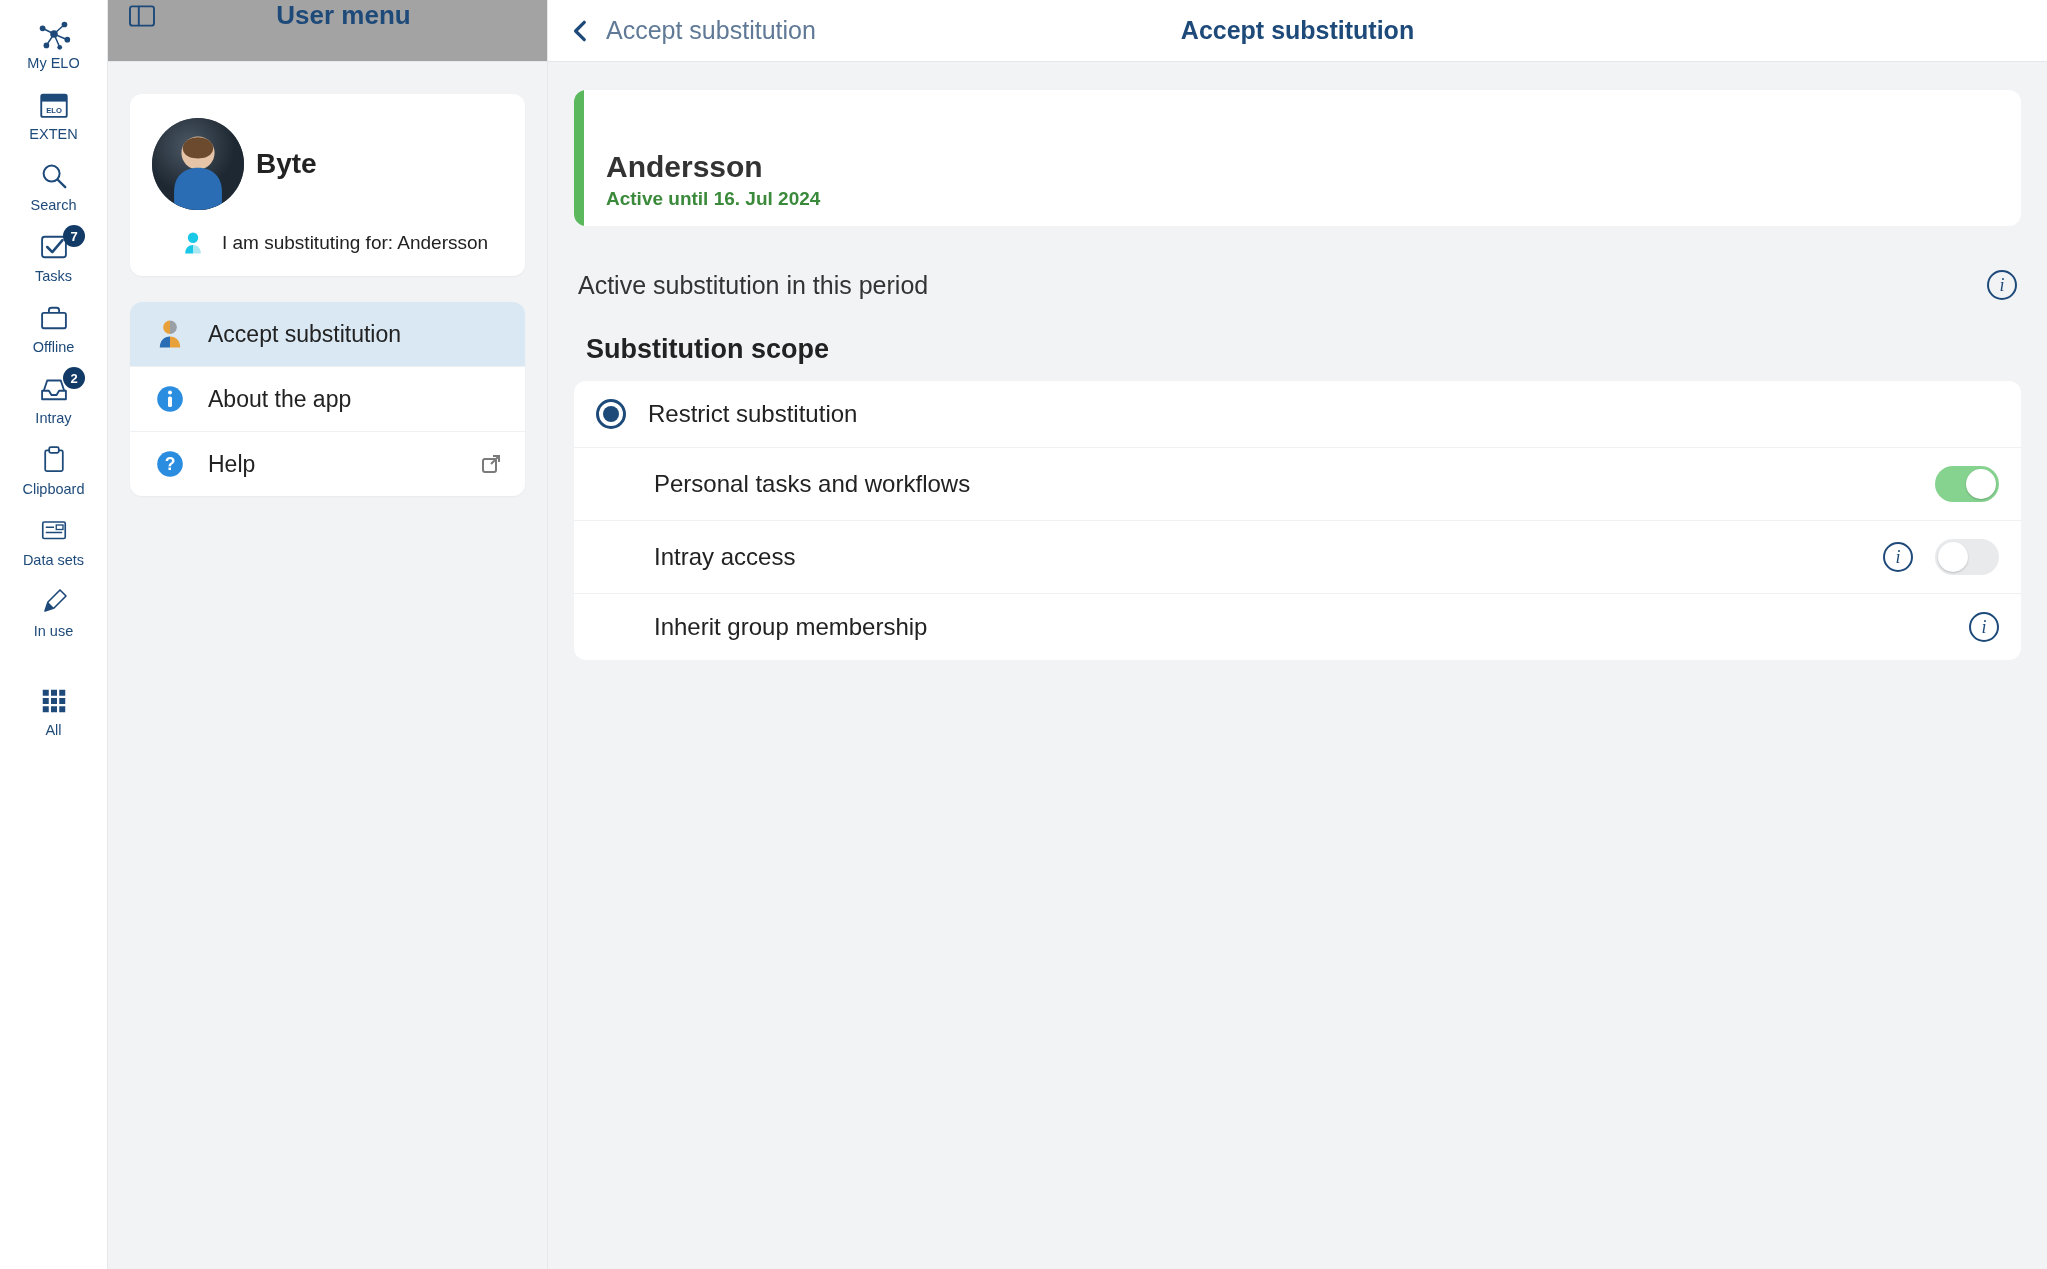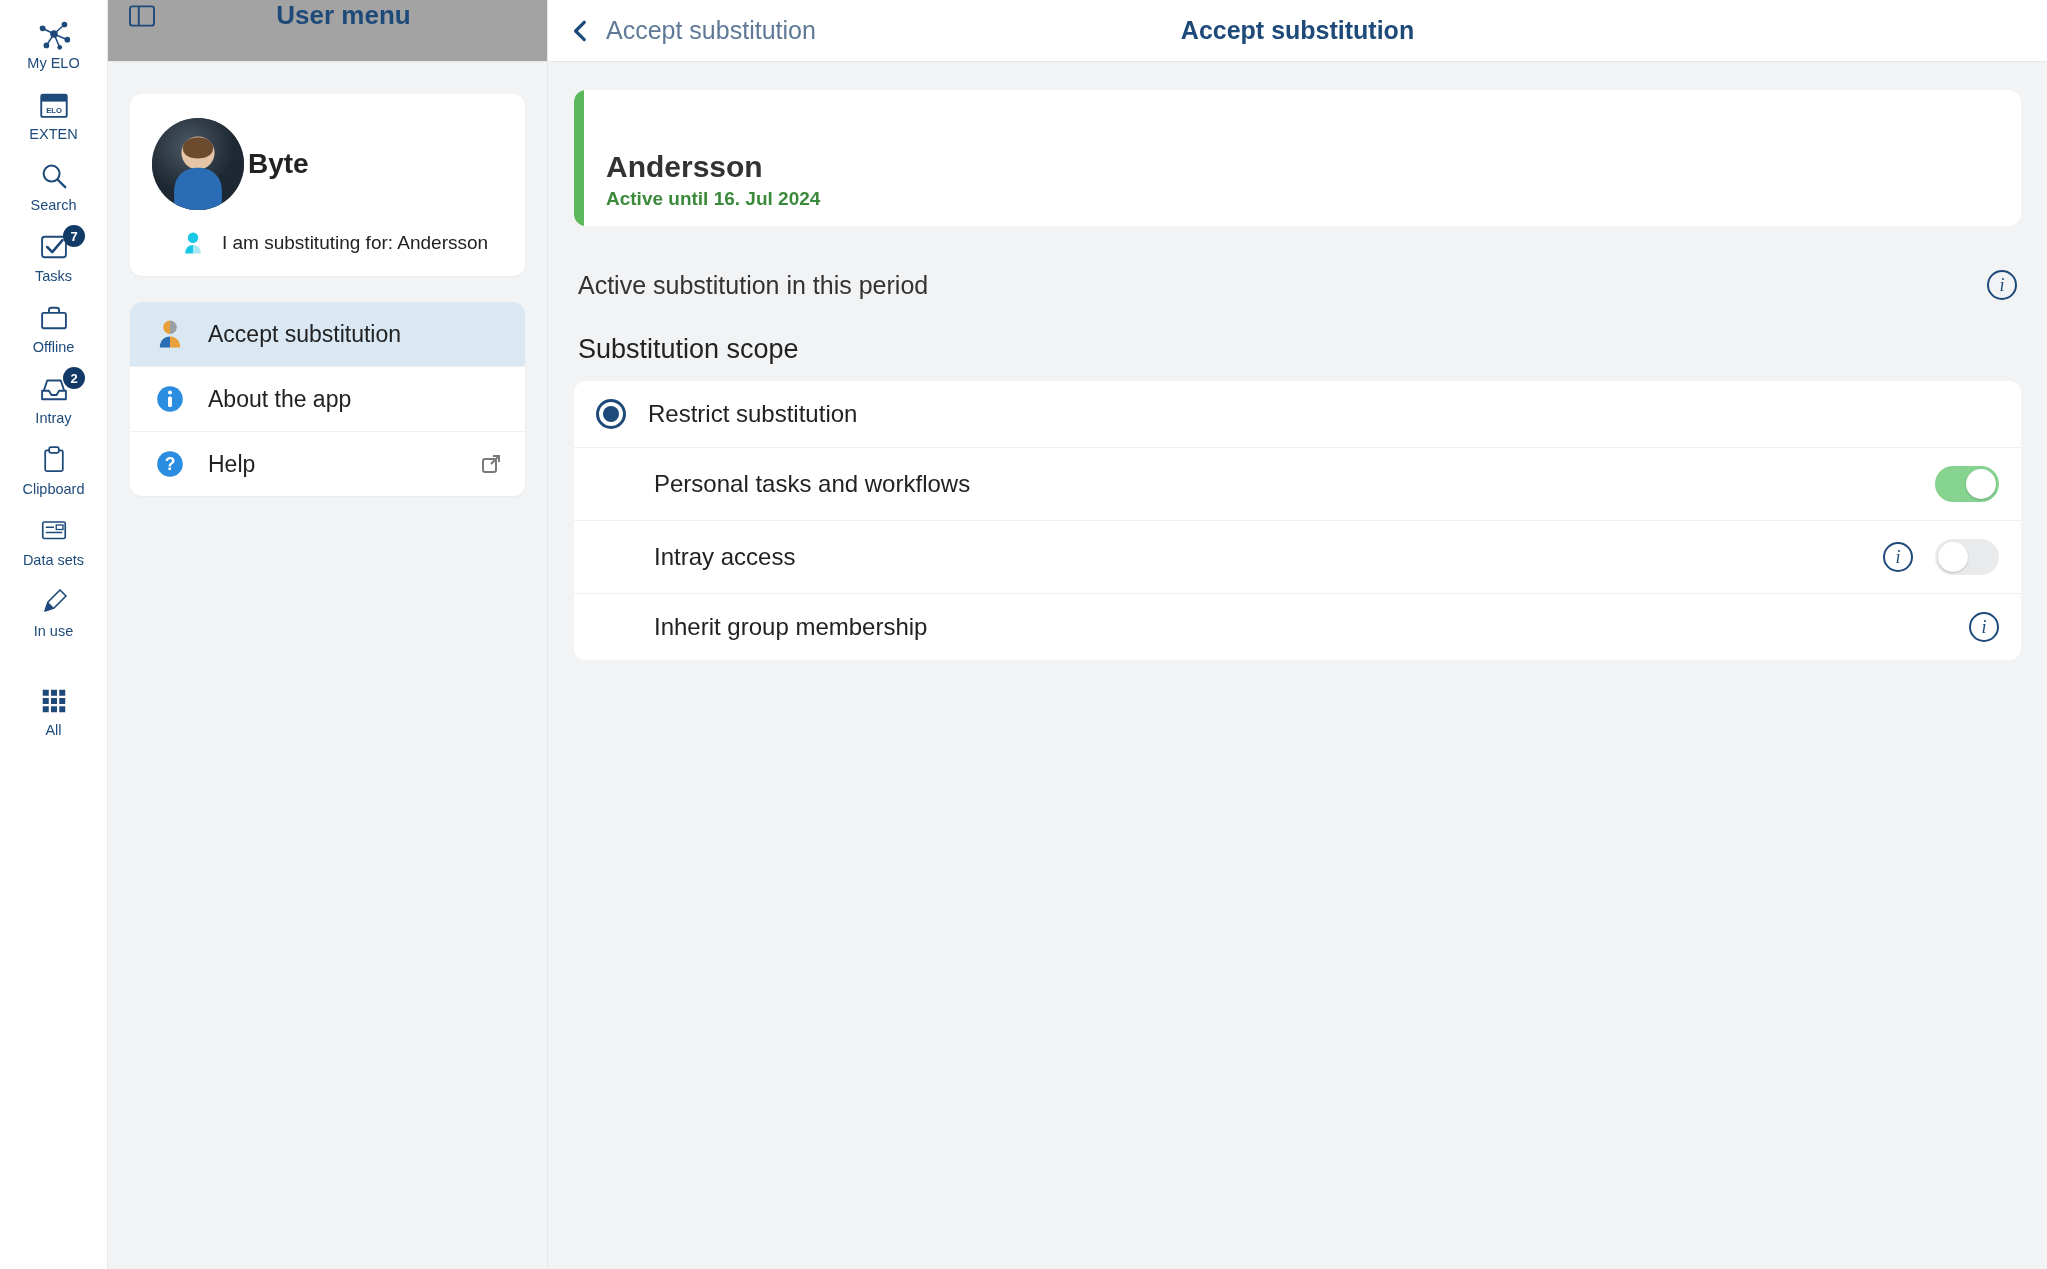--- a/index.html
+++ b/index.html
@@ -67,21 +67,21 @@
   }
   .menucol-header .title{
     flex:1;text-align:center;
     font-size:26px;font-weight:700;color:var(--blue);
   }
   .profile-card{
     background:#fff;border-radius:12px;margin:32px 22px 26px;
     padding:24px 22px 20px;
     box-shadow:0 1px 2px rgba(0,0,0,.04);
   }
-  .profile-row{display:flex;align-items:center;gap:4px;}
+  .profile-row{display:flex;align-items:center;gap:12px;}
   .avatar{
     width:92px;height:92px;border-radius:50%;flex:none;overflow:hidden;
     background:linear-gradient(135deg,#6b7a88 0%,#3b4650 100%);
     display:flex;align-items:center;justify-content:center;
   }
   .avatar svg{width:100%;height:100%;}
   .profile-name{font-size:28px;font-weight:700;}
   .subst-row{display:flex;align-items:center;gap:16px;margin-top:20px;padding-left:28px;}
   .subst-row .icon{width:26px;height:26px;}
   .subst-row .text{font-size:19px;}
@@ -134,21 +134,21 @@
     color:var(--blue);font-family:Georgia,serif;font-style:italic;font-size:18px;
     cursor:pointer;flex:none;
   }
 
   .period-card{
     background:#fff;border-radius:12px;padding:18px 24px;
     display:flex;gap:90px;font-size:25px;
   }
   .period-card .lbl{color:var(--grey);margin-right:6px;}
 
-  .scope-h{font-size:27px;font-weight:400;margin:34px 4px 16px;}
+  .scope-h{font-size:27px;font-weight:700;margin:34px 12px 16px;}
   .scope-card{background:#fff;border-radius:12px;}
   .scope-row{
     display:flex;align-items:center;gap:22px;
     padding:18px 22px;border-bottom:1px solid #eef0f2;font-size:24px;
   }
   .scope-row:last-child{border-bottom:none;}
   .scope-row .text{flex:1;}
   .scope-row.indent{padding-left:80px;}
   .radio{
     width:30px;height:30px;border:3px solid var(--blue);border-radius:50%;

